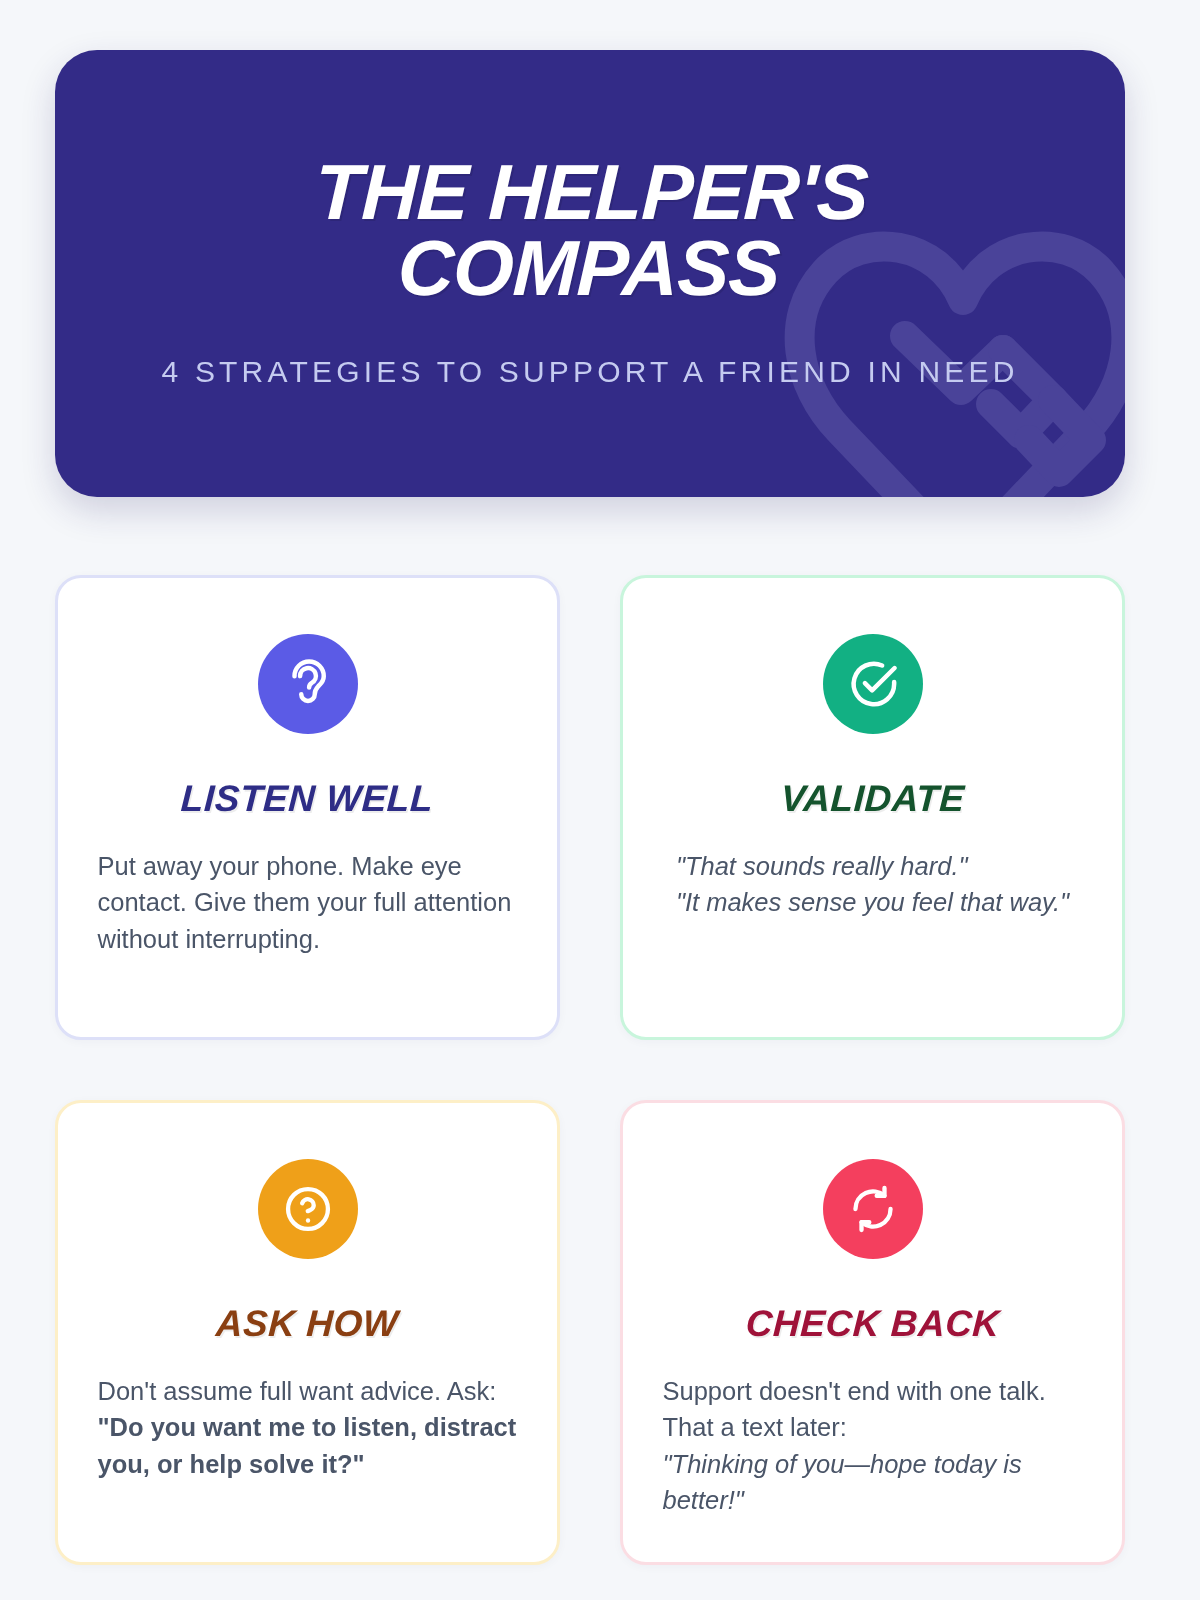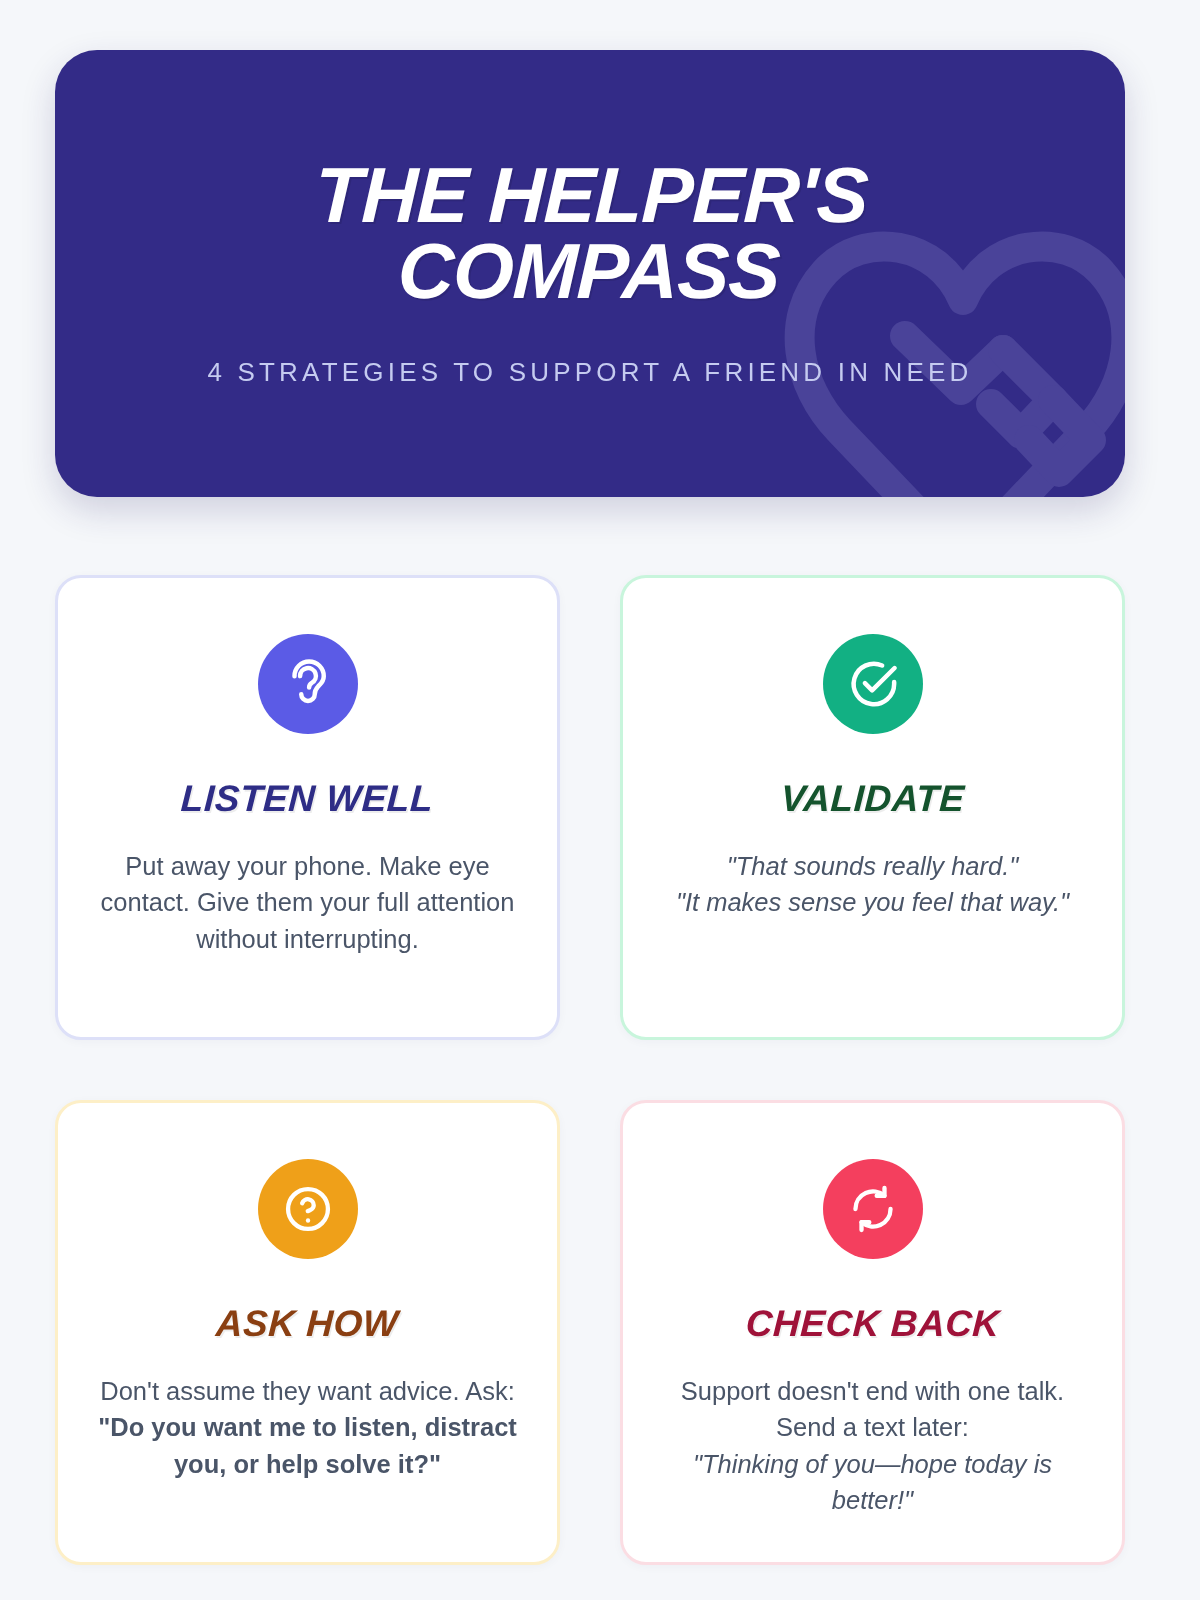--- a/index.html
+++ b/index.html
@@ -61,21 +61,21 @@
     transform: skewX(-2deg);
     text-shadow: 2px 2px 0 rgba(0,0,0,0.10);
     max-width: 760px;
   }
 
   .header-subtitle {
     position: relative;
     z-index: 2;
     margin-top: 46px;
     color: #C5CBF0;
-    font-size: 26px;
+    font-size: 30px;
     line-height: 1.32;
     letter-spacing: 4.2px;
     text-align: center;
     font-weight: normal;
     max-width: 940px;
   }
 
   
   .grid {
     margin-top: 78px;
@@ -116,21 +116,21 @@
     text-align: center;
     transform: skewX(-3deg);
     text-shadow: 1.5px 1.5px 0 rgba(0,0,0,0.07);
   }
 
   .card-body {
     margin-top: 28px;
     font-size: 25.5px;
     line-height: 1.43;
     color: #4A5568;
-    text-align: center;
+    text-align: left;
     max-width: 420px;
   }
 
   .card-body .line-italic { font-style: italic; display: block; }
   .card-body .line-bold   { font-weight: bold; display: block; }
   .card-body .line-plain  { display: block; }
 
   
   .card--listen   { border-color: #DDE0F8; }
   .card--validate { border-color: #C8F5DC; }
@@ -199,35 +199,35 @@
     <div class="card card--ask">
       <div class="card-icon icon--ask">
         <svg width="52" height="52" viewBox="0 0 24 24" fill="none" stroke="#ffffff" stroke-width="2" stroke-linecap="round" stroke-linejoin="round">
           <circle cx="12" cy="12" r="9.2"></circle>
           <path d="M9.3 9.3a2.75 2.75 0 0 1 5.34.92c0 1.83-2.75 2.75-2.75 2.75"></path>
           <path d="M12 17.3h.01"></path>
         </svg>
       </div>
       <div class="card-title title--ask">ASK HOW</div>
       <div class="card-body">
-        <span class="line-plain">Don't assume they want advice. Ask:</span>
+        <span class="line-plain">Don't assume full want advice. Ask:</span>
         <span class="line-bold">"Do you want me to listen, distract you, or help solve it?"</span>
       </div>
     </div>
 
     <div class="card card--check">
       <div class="card-icon icon--check">
         <svg width="52" height="52" viewBox="0 0 24 24" fill="none" stroke="#ffffff" stroke-width="2" stroke-linecap="round" stroke-linejoin="round">
           <path d="M20.1 12a8.1 8.1 0 0 1-13.4 6.1"></path>
           <path d="M3.9 12a8.1 8.1 0 0 1 13.4-6.1"></path>
           <path d="M17.3 2.3v3.6h-3.6"></path>
           <path d="M6.7 21.7v-3.6h3.6"></path>
         </svg>
       </div>
       <div class="card-title title--check">CHECK BACK</div>
       <div class="card-body">
-        <span class="line-plain">Support doesn't end with one talk. Send a text later:</span>
+        <span class="line-plain">Support doesn't end with one talk. That a text later:</span>
         <span class="line-italic">"Thinking of you—hope today is better!"</span>
       </div>
     </div>
 
   </div>
 </div>
 
 </body></html>

